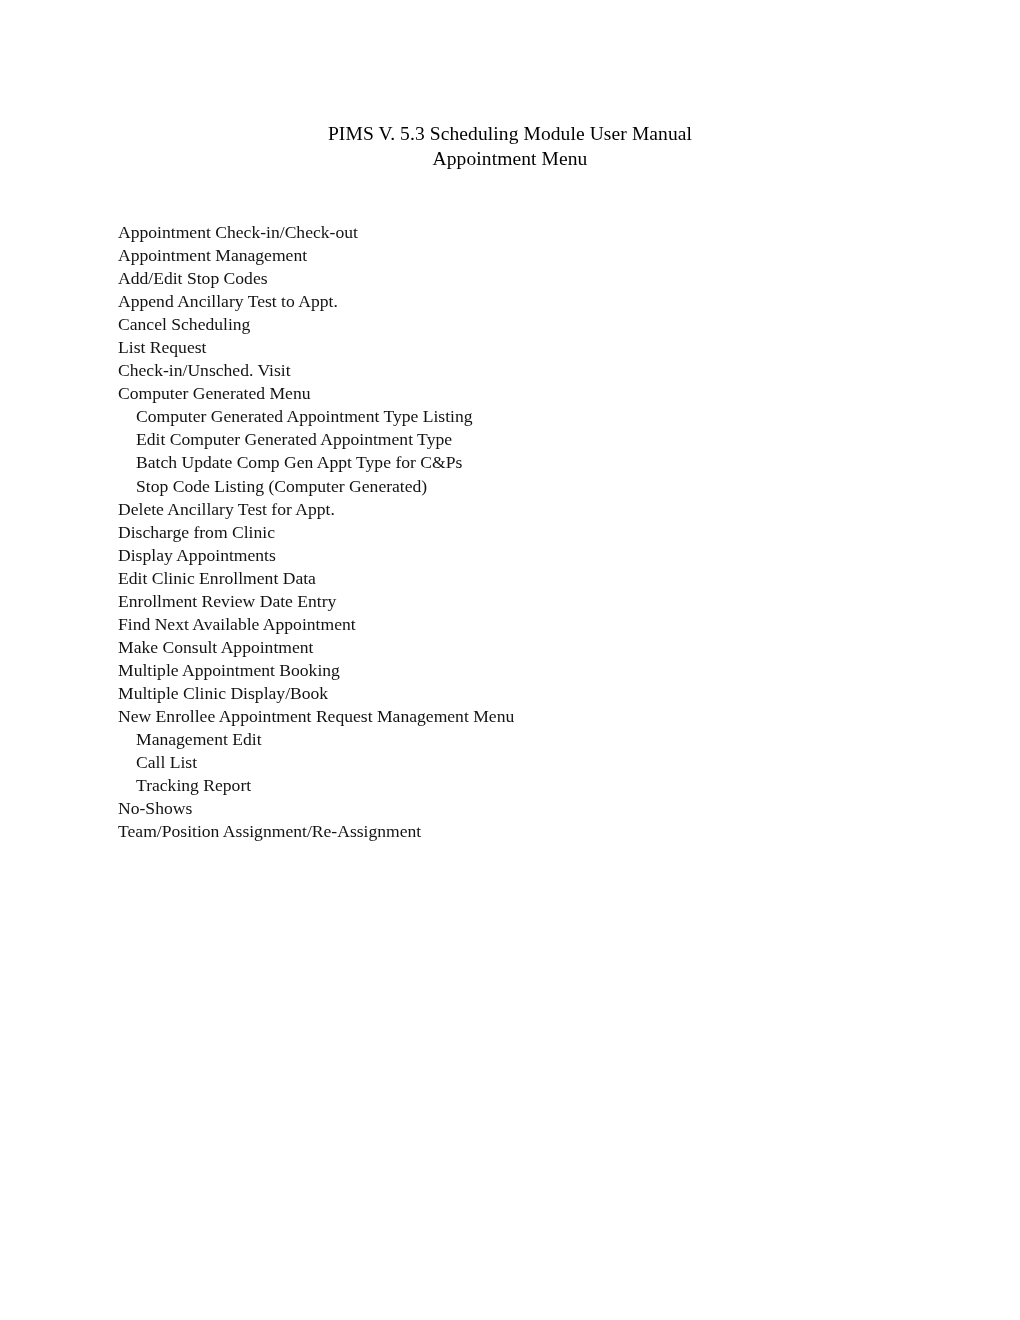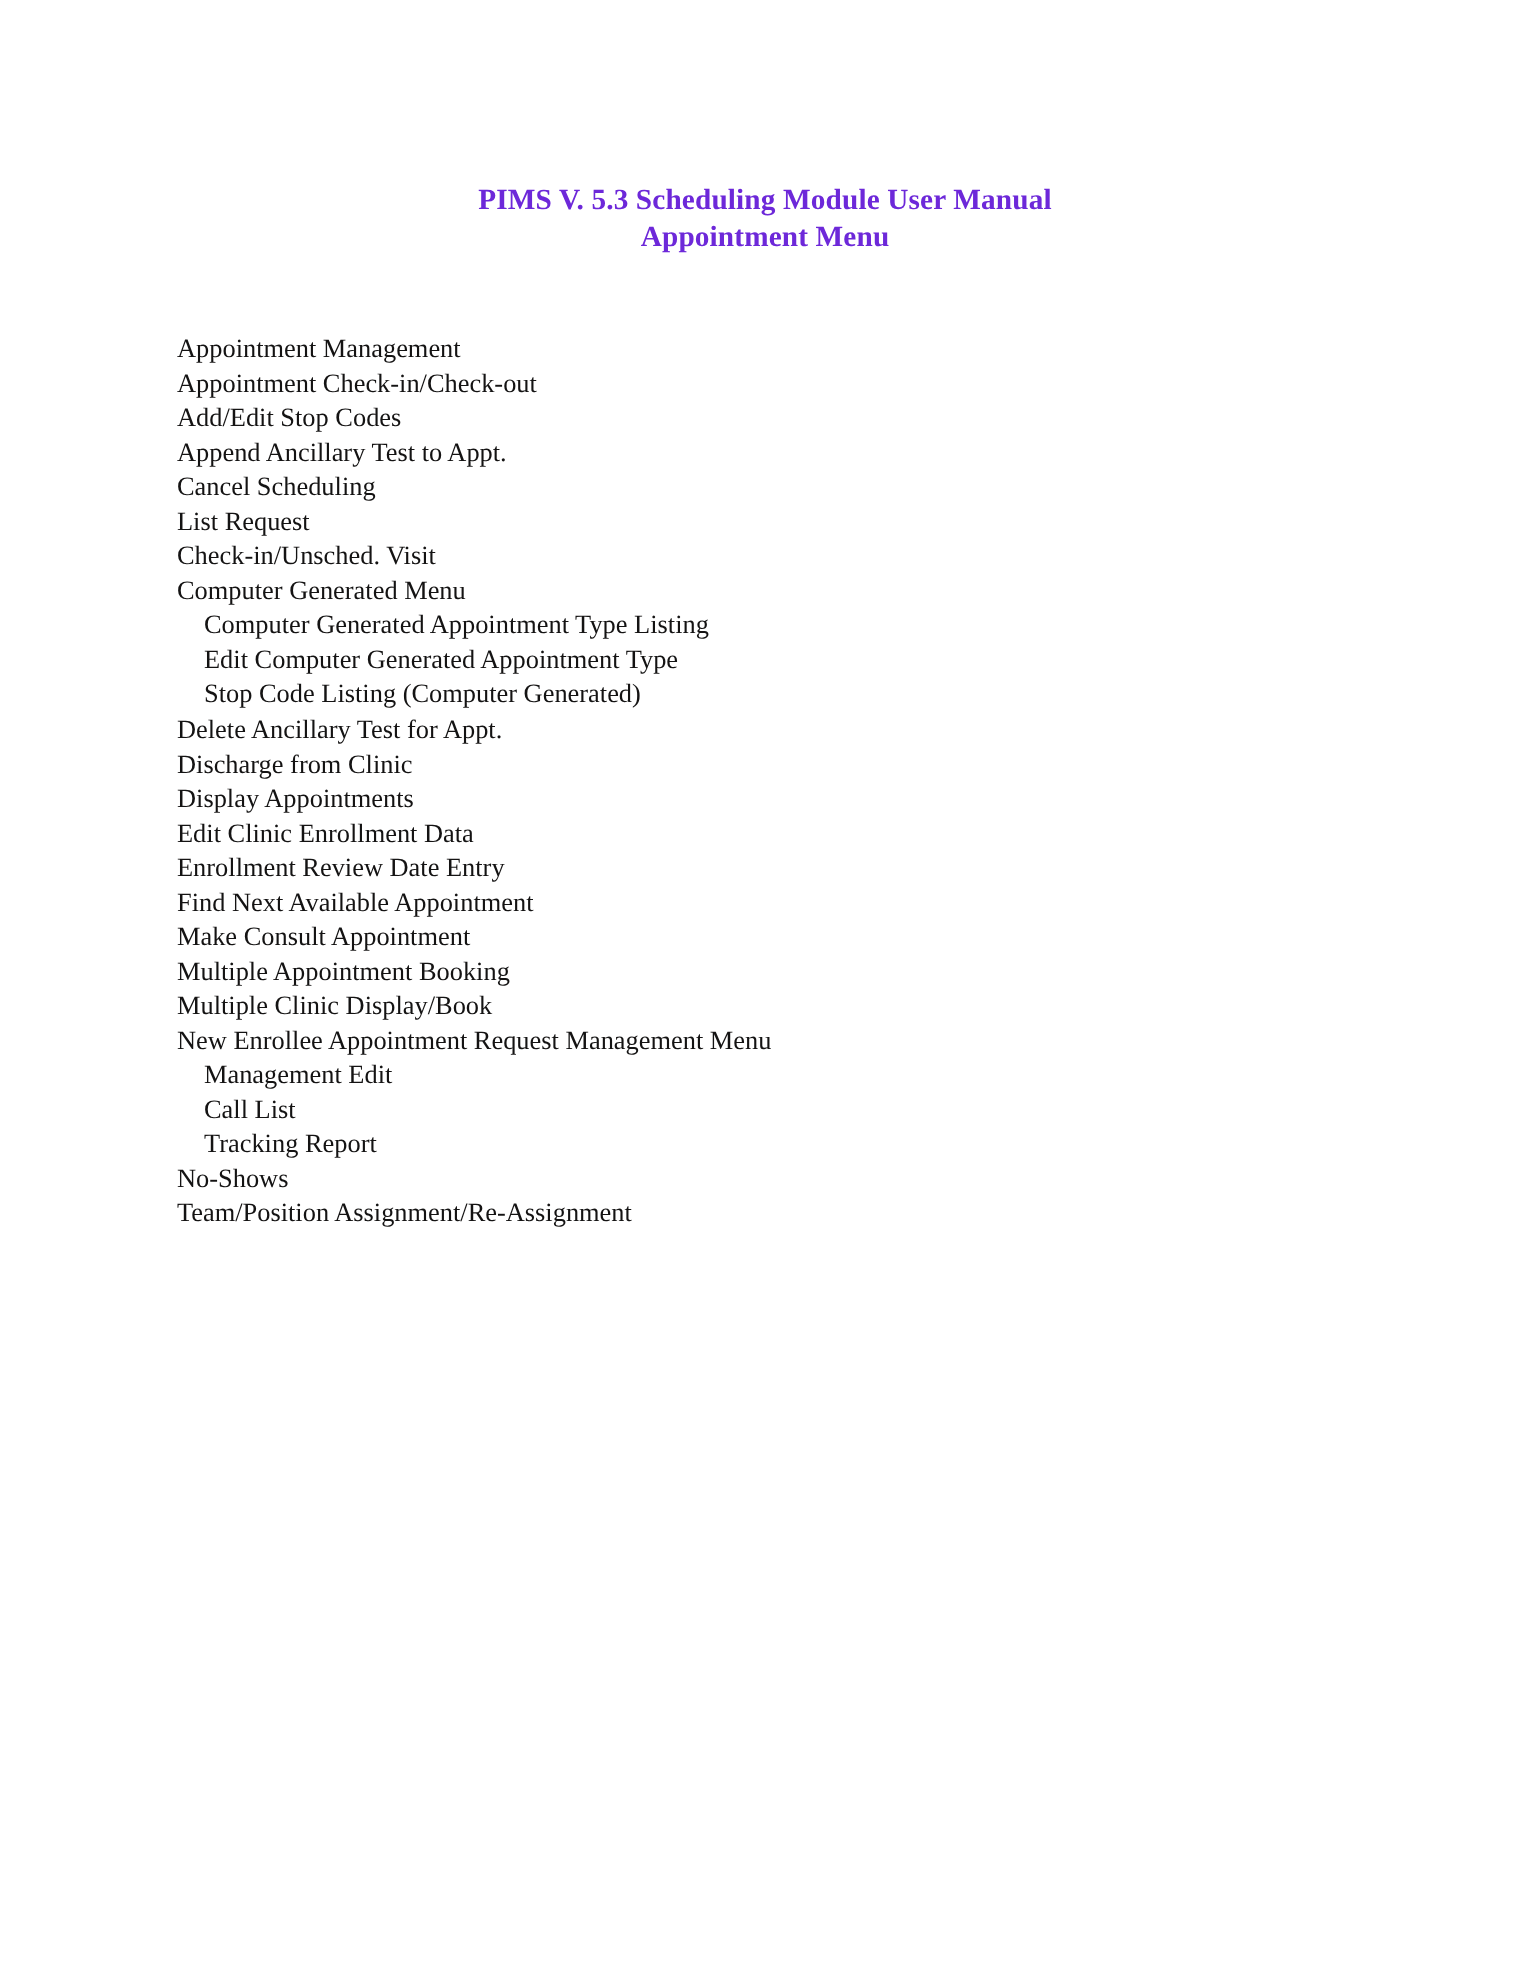--- a/index.html
+++ b/index.html
@@ -30,24 +30,24 @@
   .title-block {
     position: absolute;
     top: 121px;
     left: 0;
     width: 1020px;
     text-align: center;
   }
   .title-line {
     display: block;
     font-size: 19.5px;
-    font-weight: bold;
+    font-weight: normal;
     line-height: 25px;
     letter-spacing: 0.1px;
-    color: #6d28d9;
+    color: #000000;
   }
 
   
   .menu-list {
     position: absolute;
     top: 221px;
     left: 118px;
     width: 800px;
   }
   .menu-item {
@@ -68,30 +68,31 @@
 <body>
 
 <div class="page">
 
   <div class="title-block">
     <span class="title-line">PIMS V. 5.3 Scheduling Module User Manual</span>
     <span class="title-line">Appointment Menu</span>
   </div>
 
   <div class="menu-list" id="menu-list">
+      <span class="menu-item level-1">Appointment Check-in/Check-out</span>
       <span class="menu-item level-1">Appointment Management</span>
-      <span class="menu-item level-1">Appointment Check-in/Check-out</span>
       <span class="menu-item level-1">Add/Edit Stop Codes</span>
       <span class="menu-item level-1">Append Ancillary Test to Appt.</span>
       <span class="menu-item level-1">Cancel Scheduling</span>
       <span class="menu-item level-1">List Request</span>
       <span class="menu-item level-1">Check-in/Unsched. Visit</span>
       <span class="menu-item level-1">Computer Generated Menu</span>
       <span class="menu-item level-2">Computer Generated Appointment Type Listing</span>
       <span class="menu-item level-2">Edit Computer Generated Appointment Type</span>
+      <span class="menu-item level-2">Batch Update Comp Gen Appt Type for C&amp;Ps</span>
       <span class="menu-item level-2">Stop Code Listing (Computer Generated)</span>
       <span class="menu-item level-1">Delete Ancillary Test for Appt.</span>
       <span class="menu-item level-1">Discharge from Clinic</span>
       <span class="menu-item level-1">Display Appointments</span>
       <span class="menu-item level-1">Edit Clinic Enrollment Data</span>
       <span class="menu-item level-1">Enrollment Review Date Entry</span>
       <span class="menu-item level-1">Find Next Available Appointment</span>
       <span class="menu-item level-1">Make Consult Appointment</span>
       <span class="menu-item level-1">Multiple Appointment Booking</span>
       <span class="menu-item level-1">Multiple Clinic Display/Book</span>

